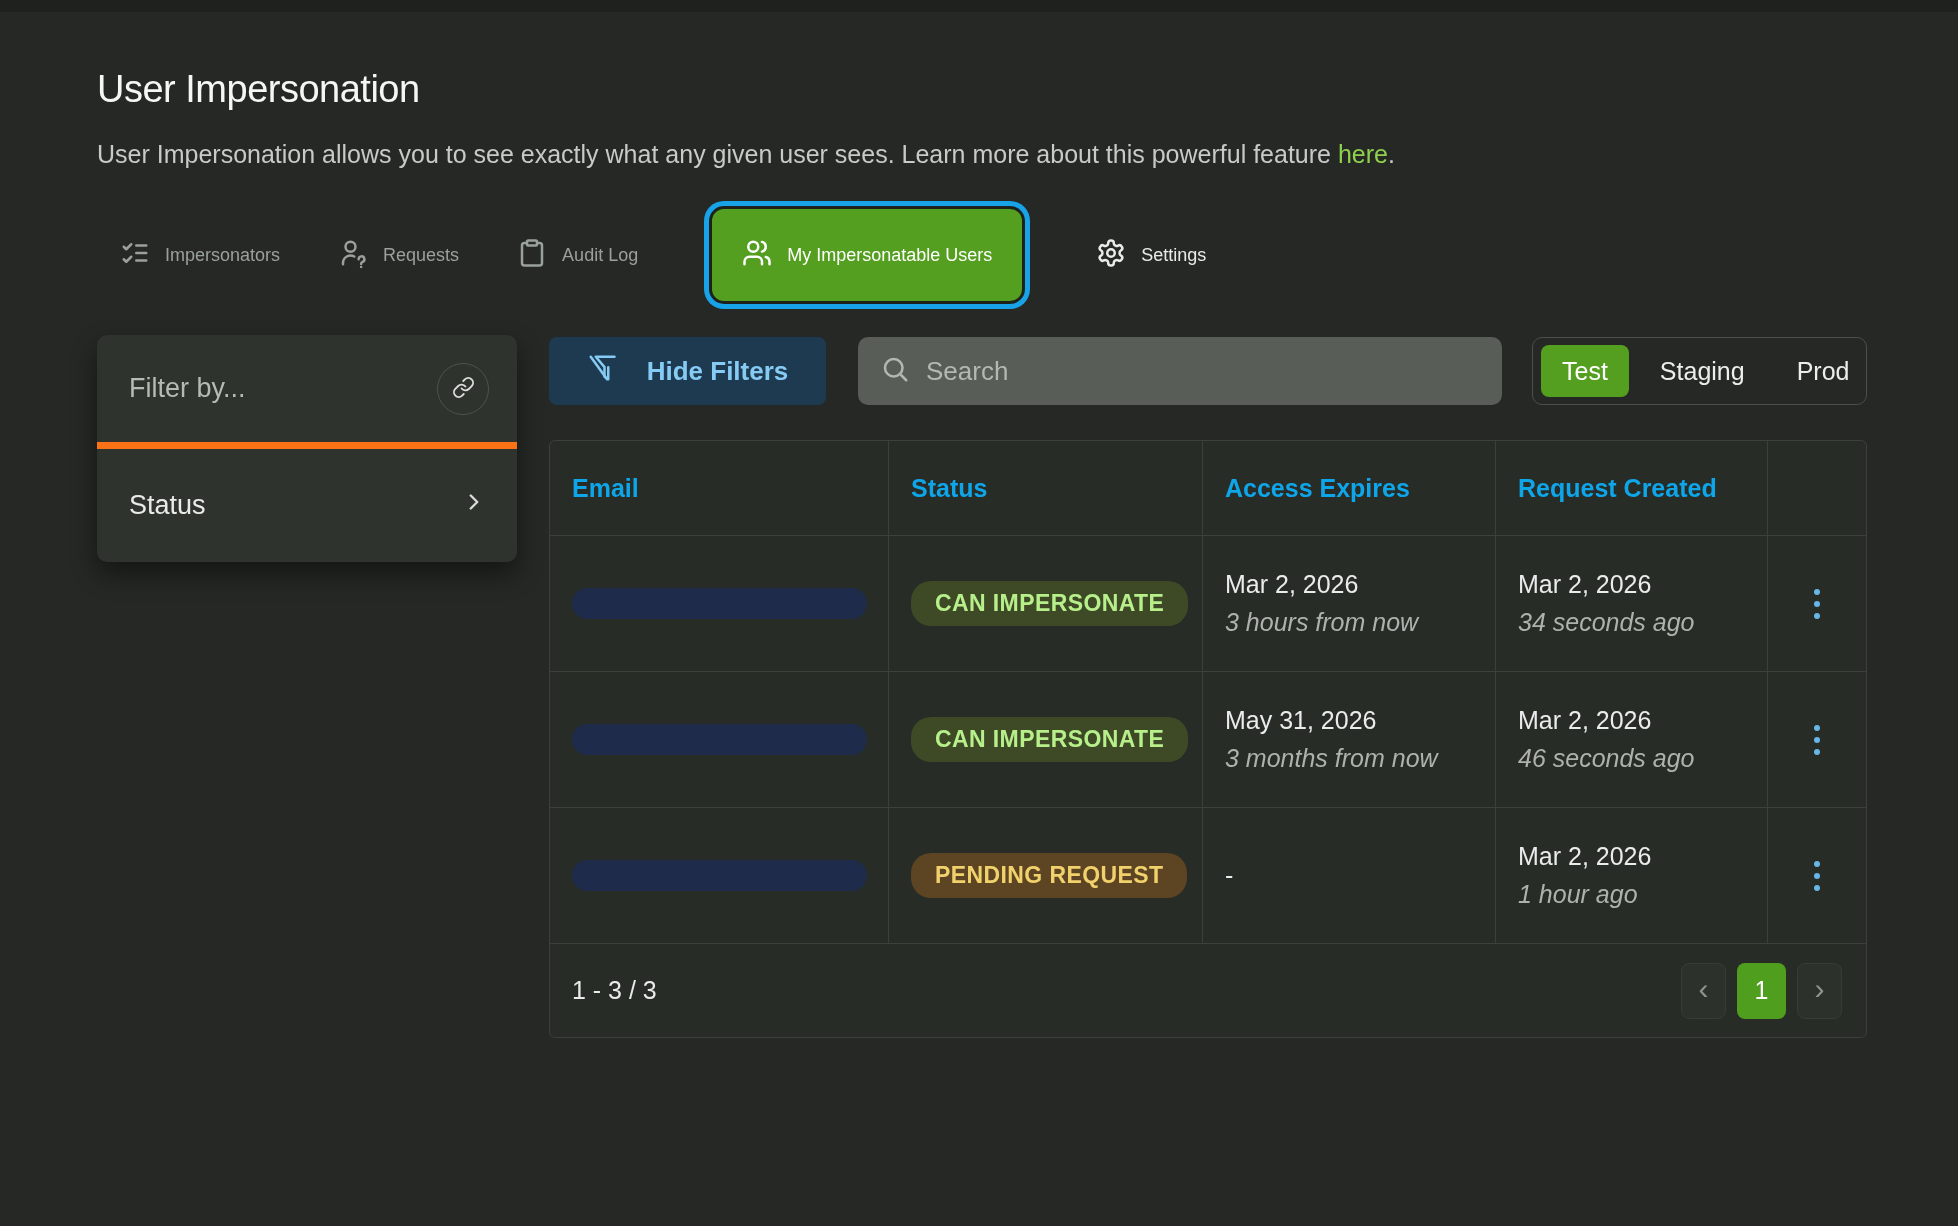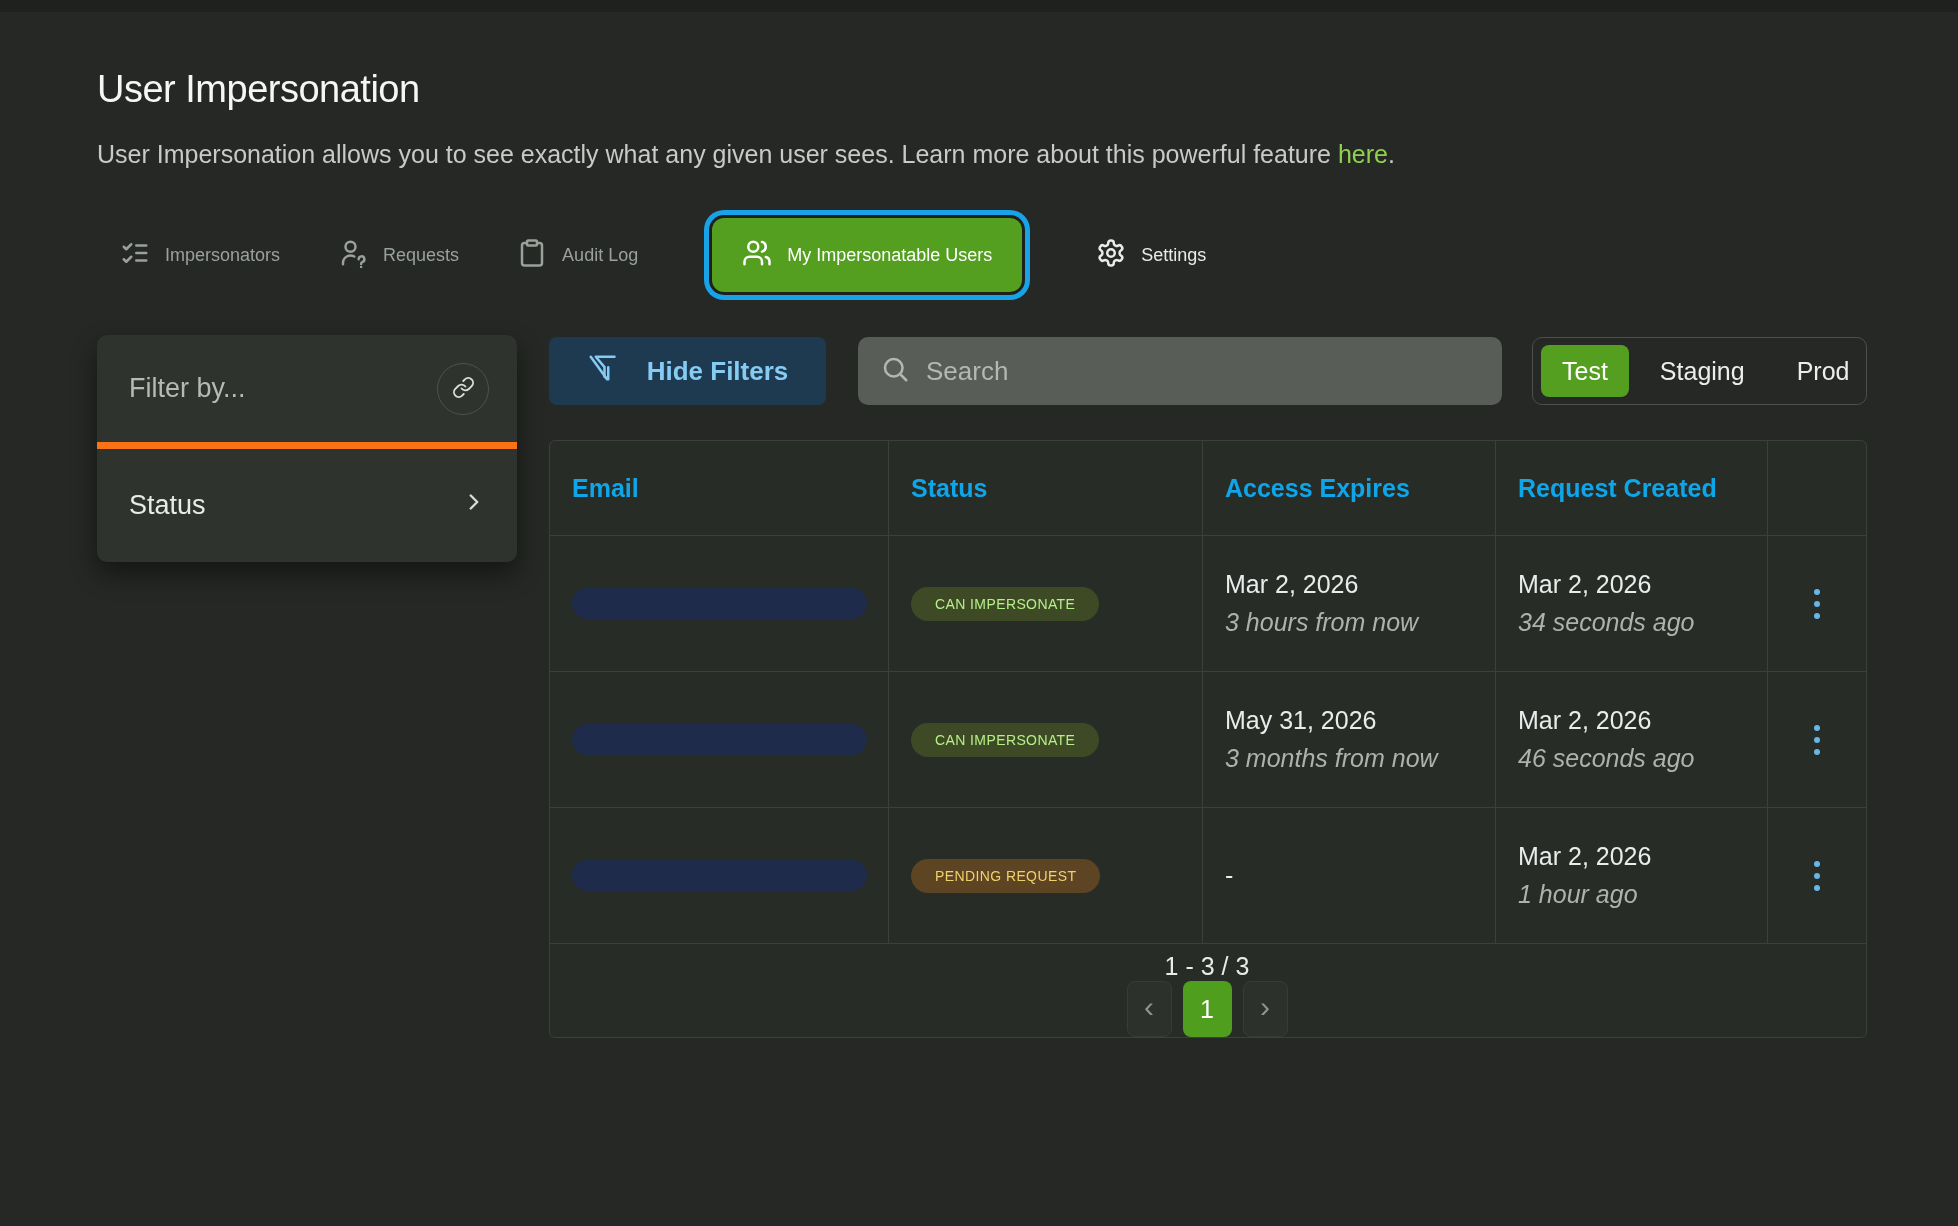--- a/index.html
+++ b/index.html
@@ -29,21 +29,21 @@
   }
   .tab {
     display:flex; align-items:center; gap:15px;
     background:transparent; border:none; cursor:pointer;
     font-family:inherit; font-size:18px; color:#9aa09a;
   }
   .tab svg { width:30px; height:30px; }
   .tab-settings { color:#e9ebe8; }
   .tab-active {
     color:#ffffff; background:#549e20;
-    height:74px; padding:16px 30px; border-radius:12px;
+    height:92px; padding:16px 30px; border-radius:12px;
     margin:0 16px;
     box-shadow: 0 0 0 3px #1d211c, 0 0 0 8px #18a3e9;
   }
 
   
   .filter-panel {
     position:absolute; left:97px; top:335px; width:420px; height:227px;
     background:#2e332d; border-radius:10px;
     box-shadow:0 12px 26px rgba(0,0,0,0.45);
   }
@@ -108,40 +108,39 @@
   }
   .th + .th { border-left:1px solid #3c403b; }
   .trow { height:136px; border-top:1px solid #3c403b; }
   .td {
     display:flex; flex-direction:column; justify-content:center;
     align-items:flex-start; padding-left:22px;
   }
   .td + .td { border-left:1px solid #3c403b; }
   .redact-pill { width:295px; height:31px; border-radius:16px; background:#1e2b4a; }
   .badge {
-    font-size:14px; font-weight:normal; letter-spacing:0.4px;
+    font-size:23px; font-weight:bold; letter-spacing:0.4px;
     padding:9px 24px; border-radius:20px; white-space:nowrap;
   }
   .badge-green  { background:#3e4a26; color:#b7ef8a; }
   .badge-yellow { background:#5d4423; color:#f1d16c; }
   .cell-date { font-size:25px; color:#eaeceb; }
   .cell-relative { font-size:25px; font-style:italic; color:#aeb2ad; margin-top:9px; }
   .td-actions { align-items:center; padding-left:0; justify-content:center; }
   .kebab-btn {
     width:46px; height:46px; border:none; background:transparent; cursor:pointer;
     display:flex; flex-direction:column; align-items:center; justify-content:center; gap:6px;
   }
   .kebab-btn i { width:6px; height:6px; border-radius:50%; background:#66b6e8; }
 
   
   .tfoot {
     height:94px; border-top:1px solid #3c403b;
-    display:flex; align-items:center; justify-content:flex-end;
+    display:flex; align-items:center; justify-content:space-between;
     padding:0 24px 0 22px;
-    flex-direction:column;
   }
   .range-label { font-size:25px; color:#e9ebe9; }
   .pager { display:flex; align-items:center; gap:11px; }
   .pg-nav {
     width:45px; height:56px; border-radius:8px; cursor:pointer;
     background:#2d312c; border:1px solid #383c37; color:#8f948e;
     font-size:30px; line-height:1; display:flex; align-items:center; justify-content:center;
     font-family:inherit; padding-bottom:4px;
   }
   .pg-page {

